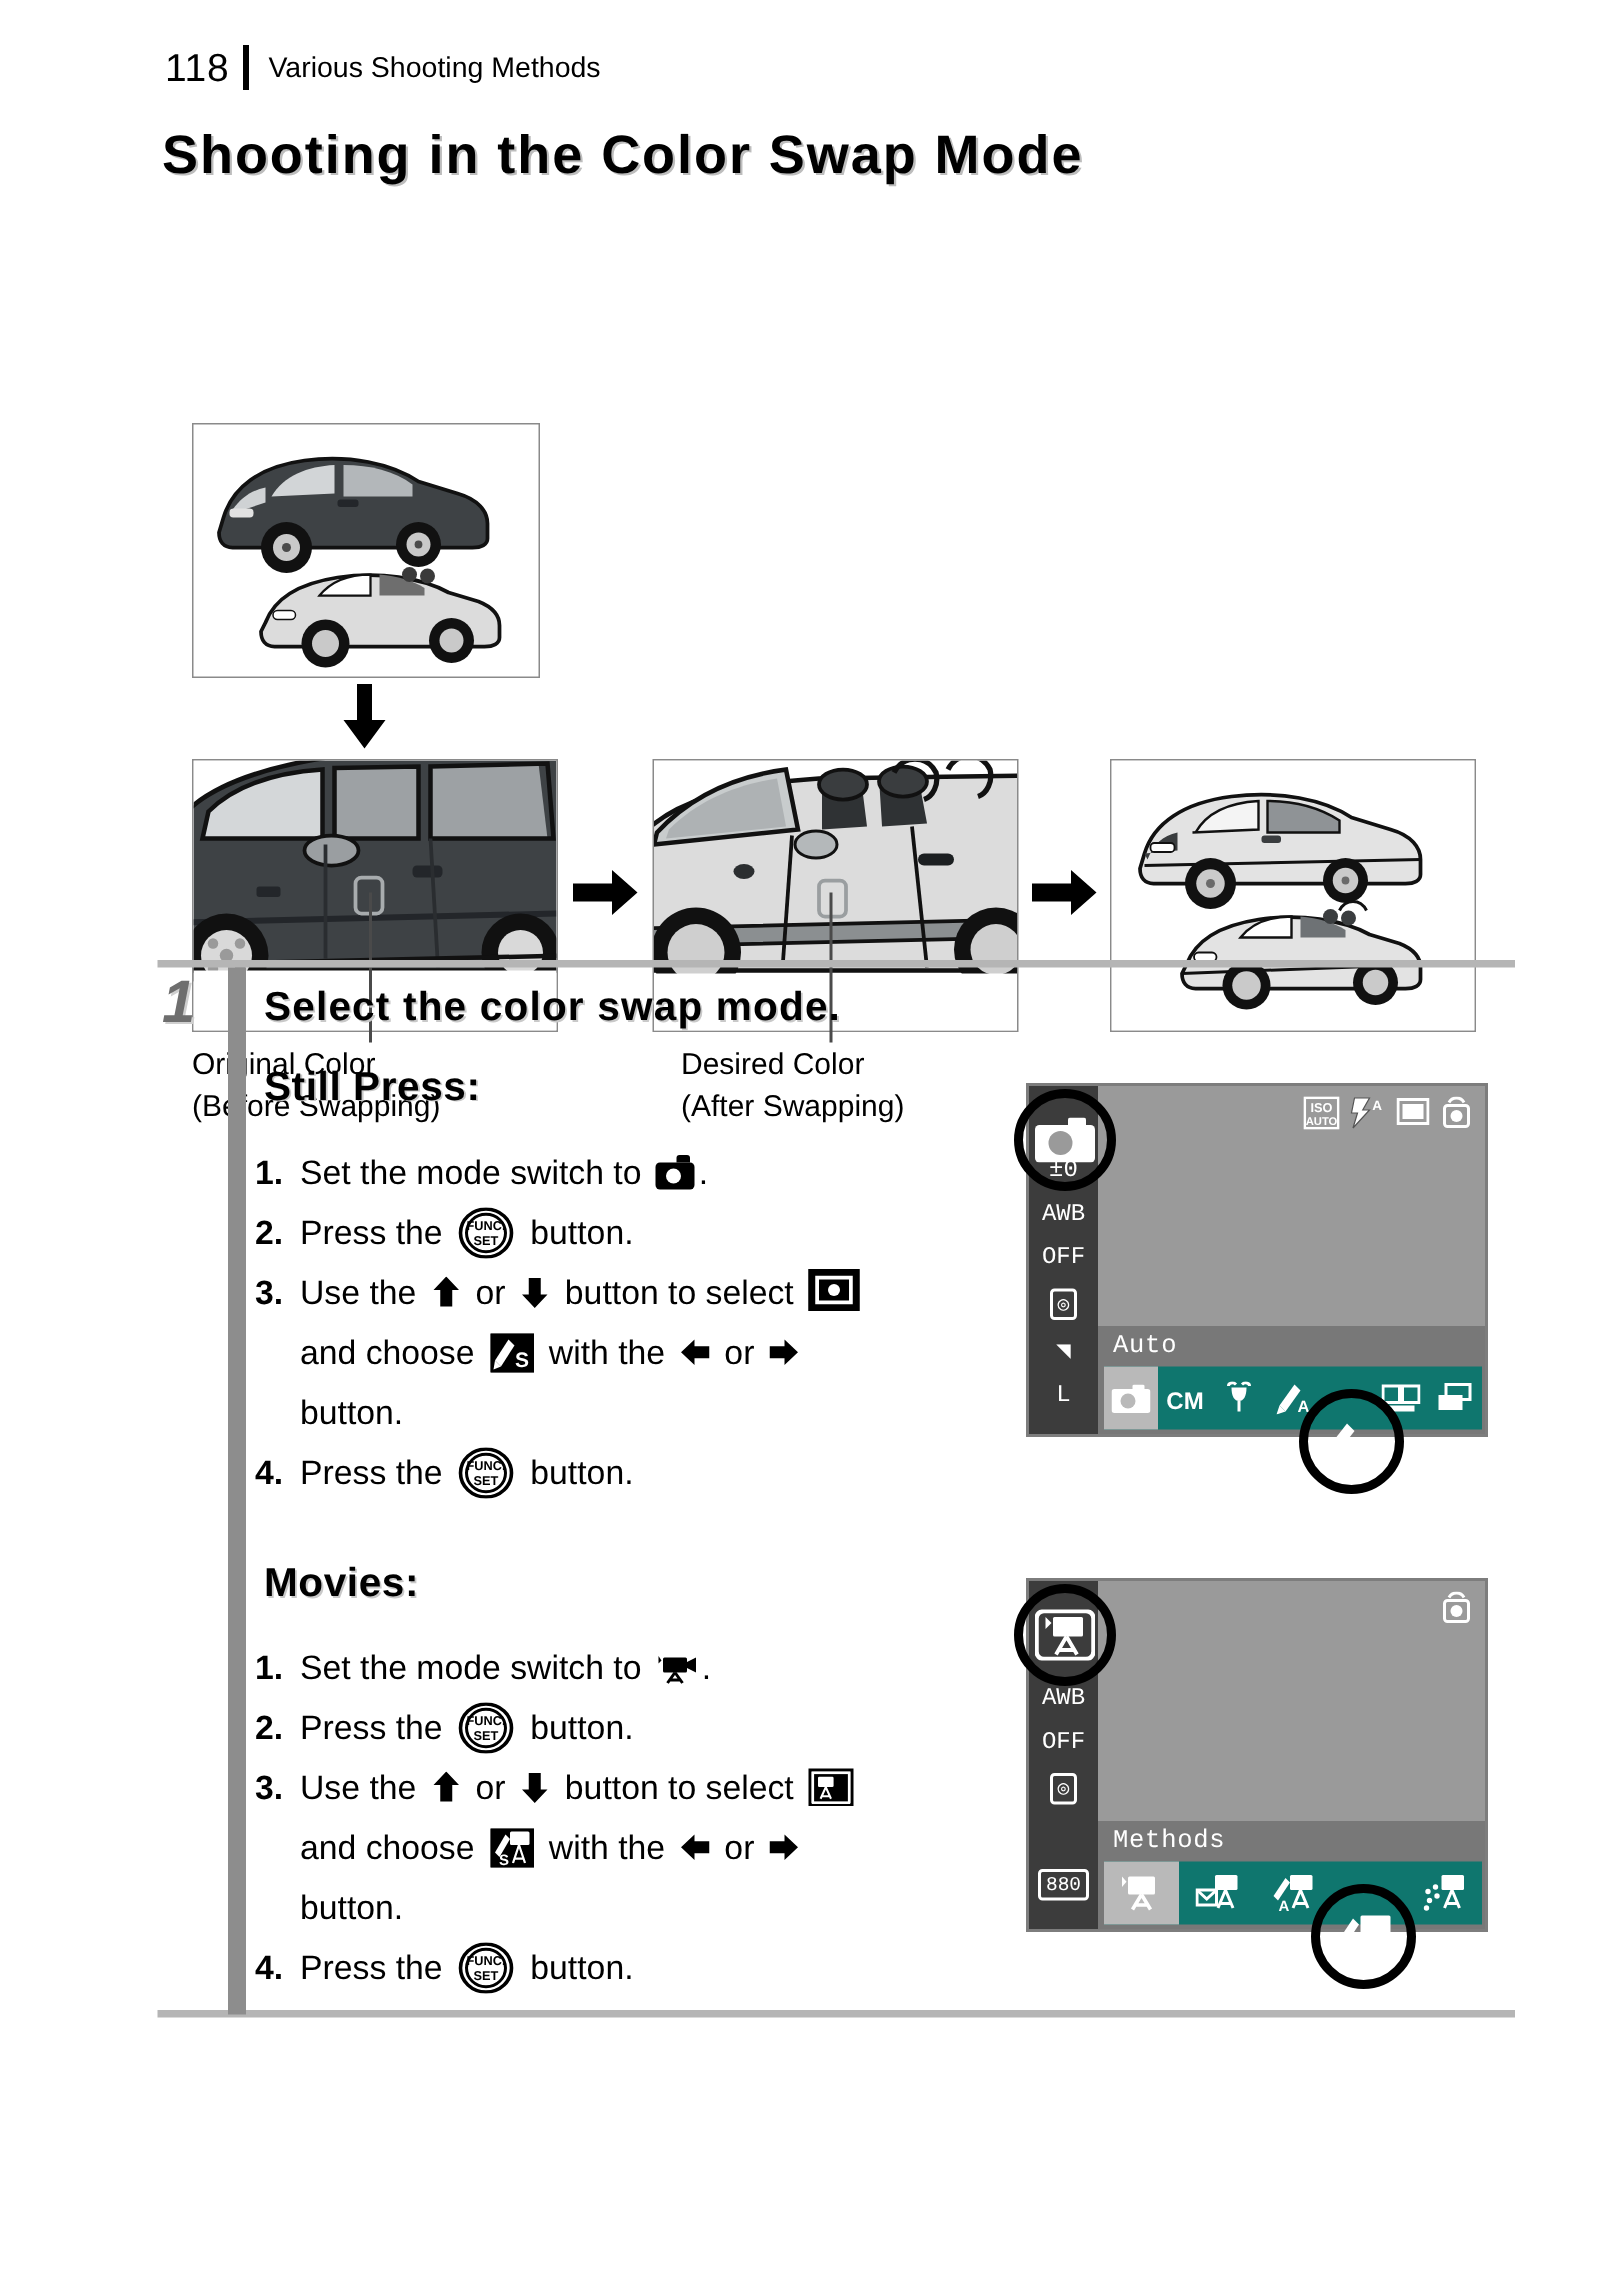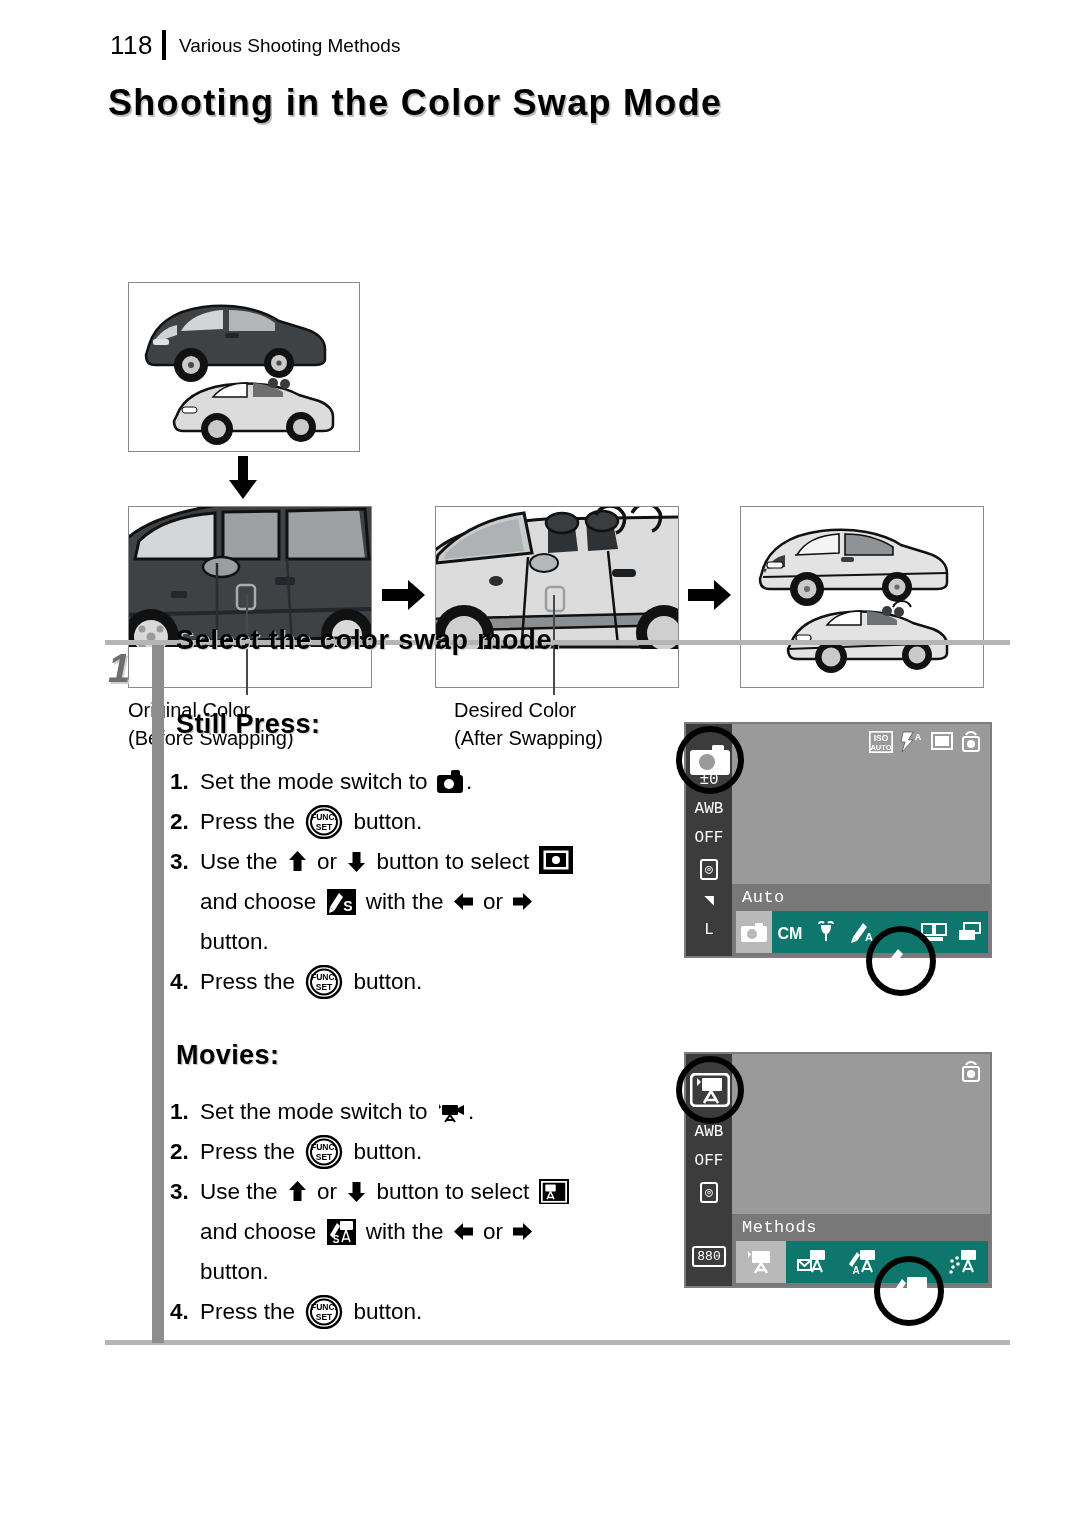--- a/index.html
+++ b/index.html
@@ -142,21 +142,21 @@
     left: 152px;
     top: 645px;
     width: 12px;
     height: 698px;
     background: #8d8d8d;
   }
 
   .step-head {
     position: absolute;
     left: 176px;
-    top: 625px;
+    top: 656px;
     font-size: 27px;
     font-weight: bold;
     letter-spacing: 0.8px;
     text-shadow: 1.2px 1.2px 0 #c9c9c9;
   }
   .sub-head {
     position: absolute;
     left: 176px;
     font-size: 27px;
     font-weight: bold;

